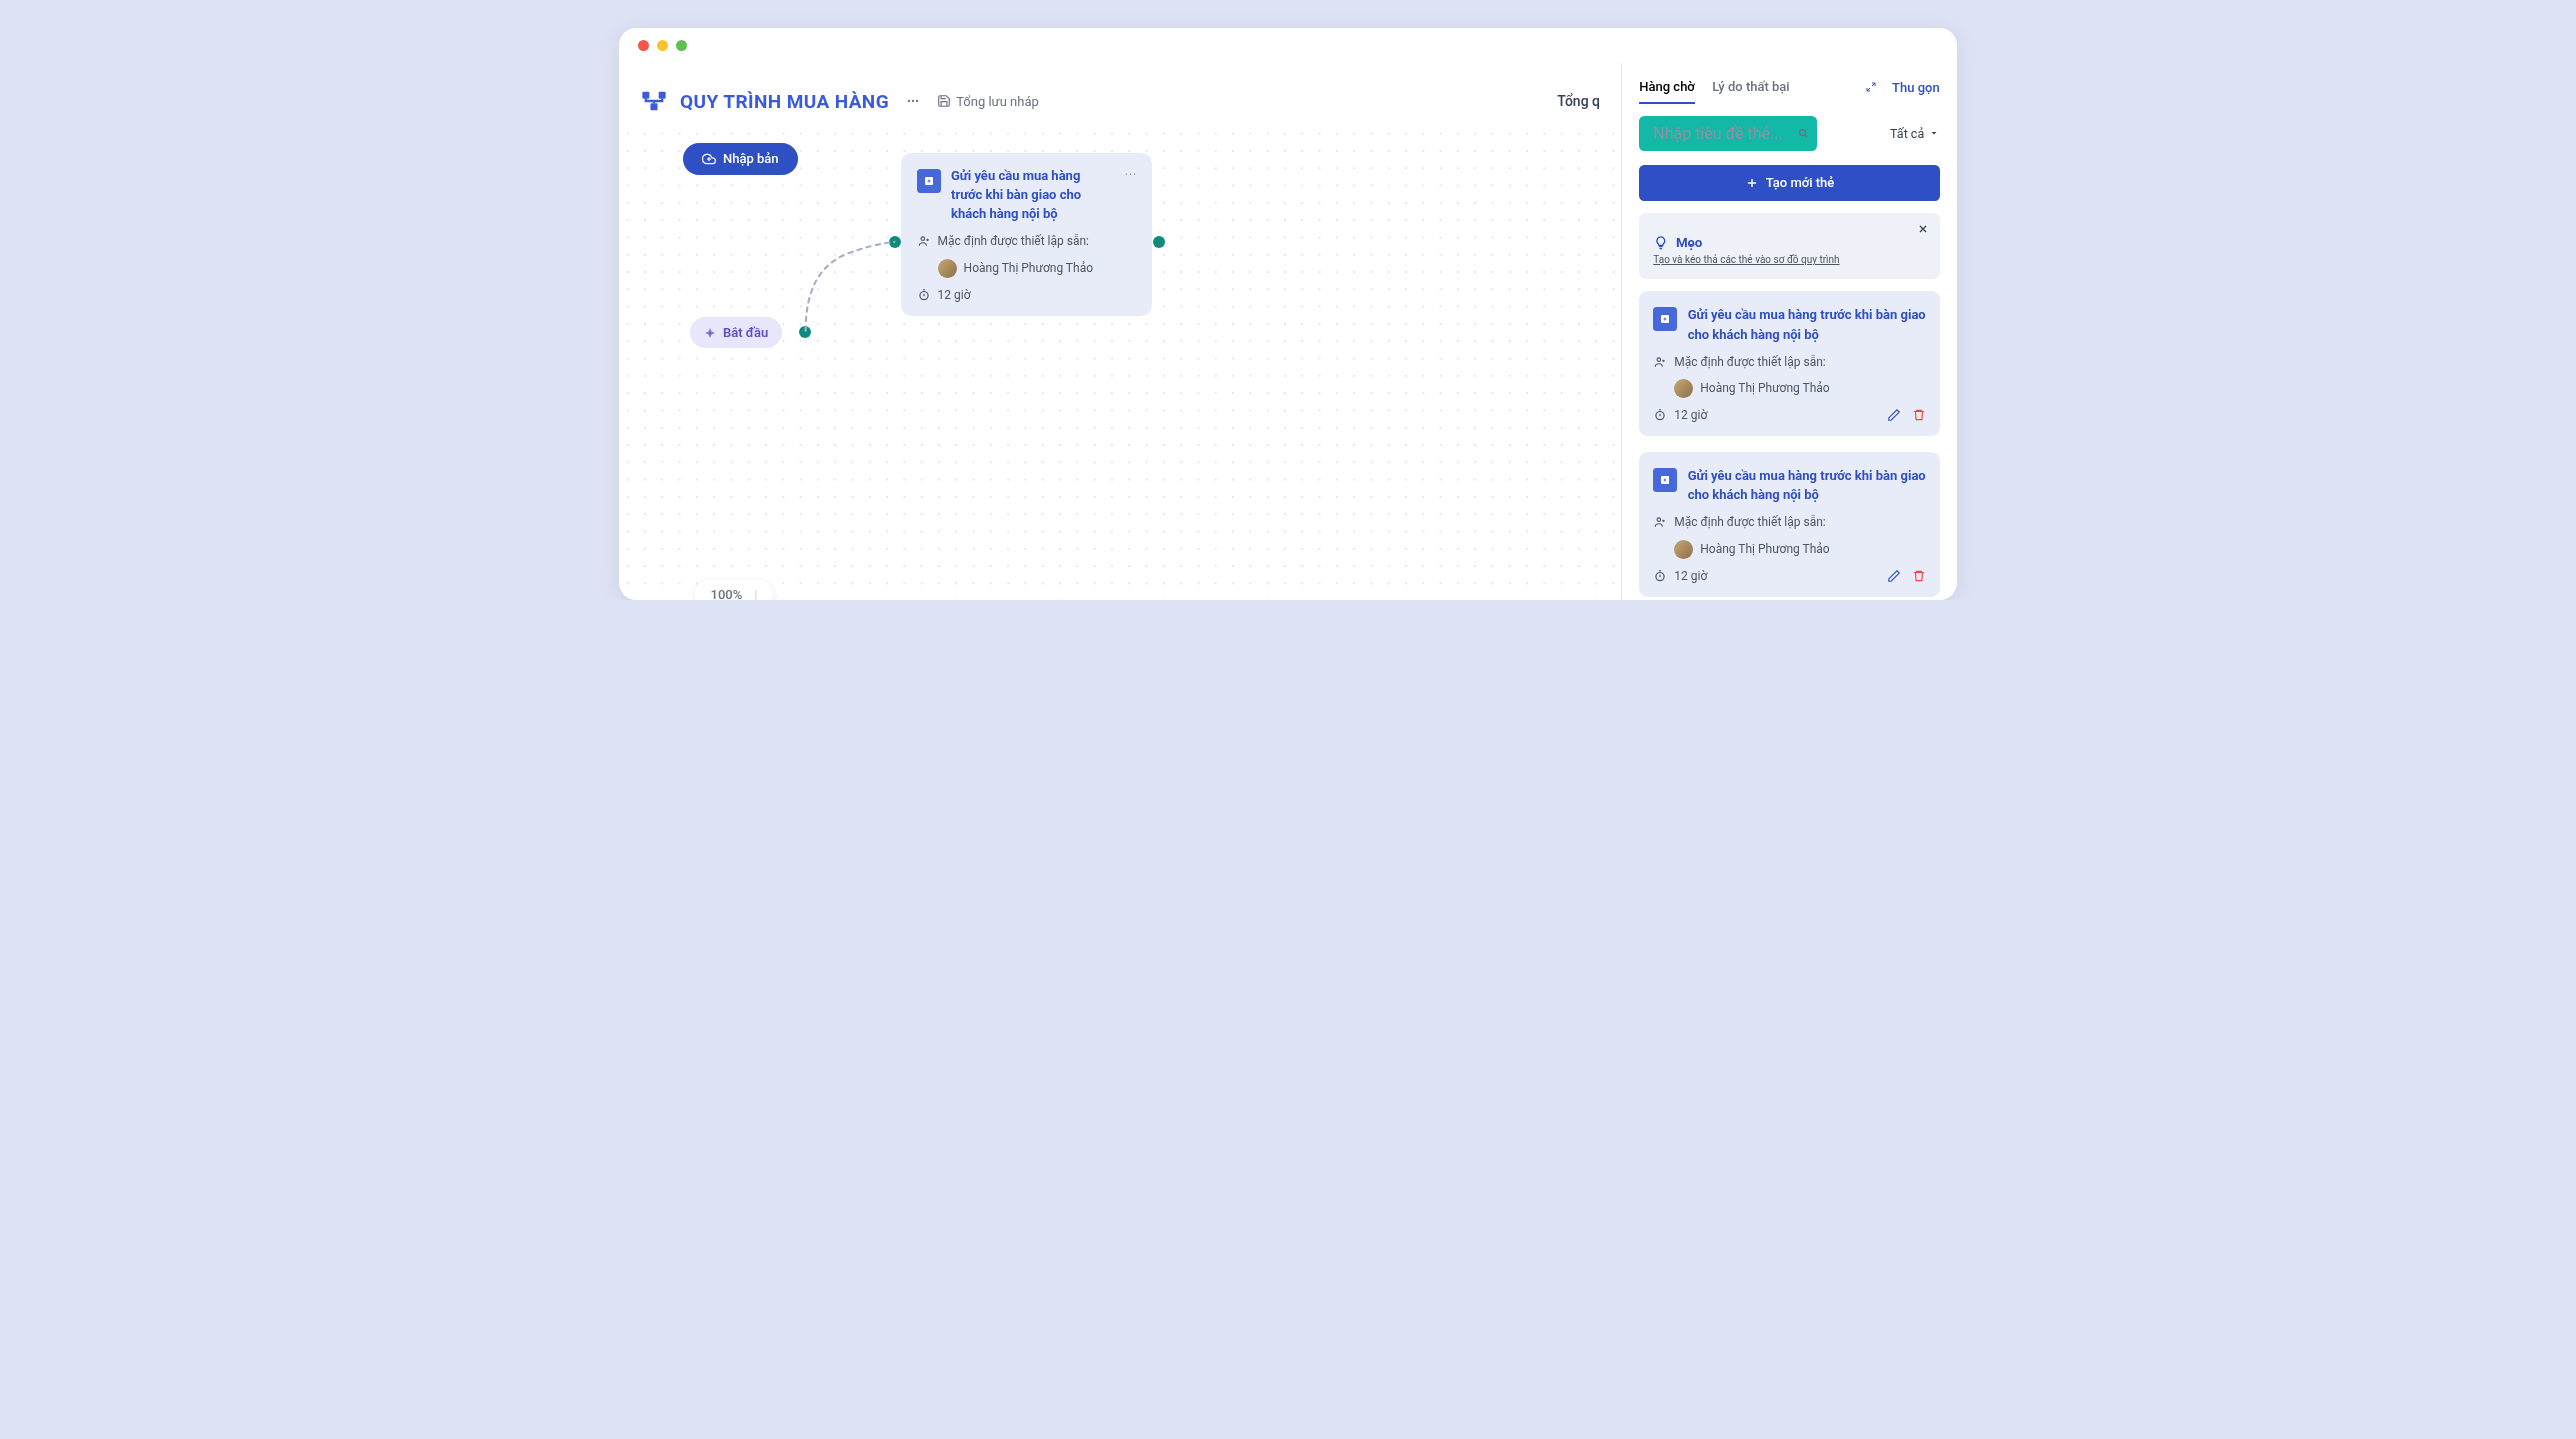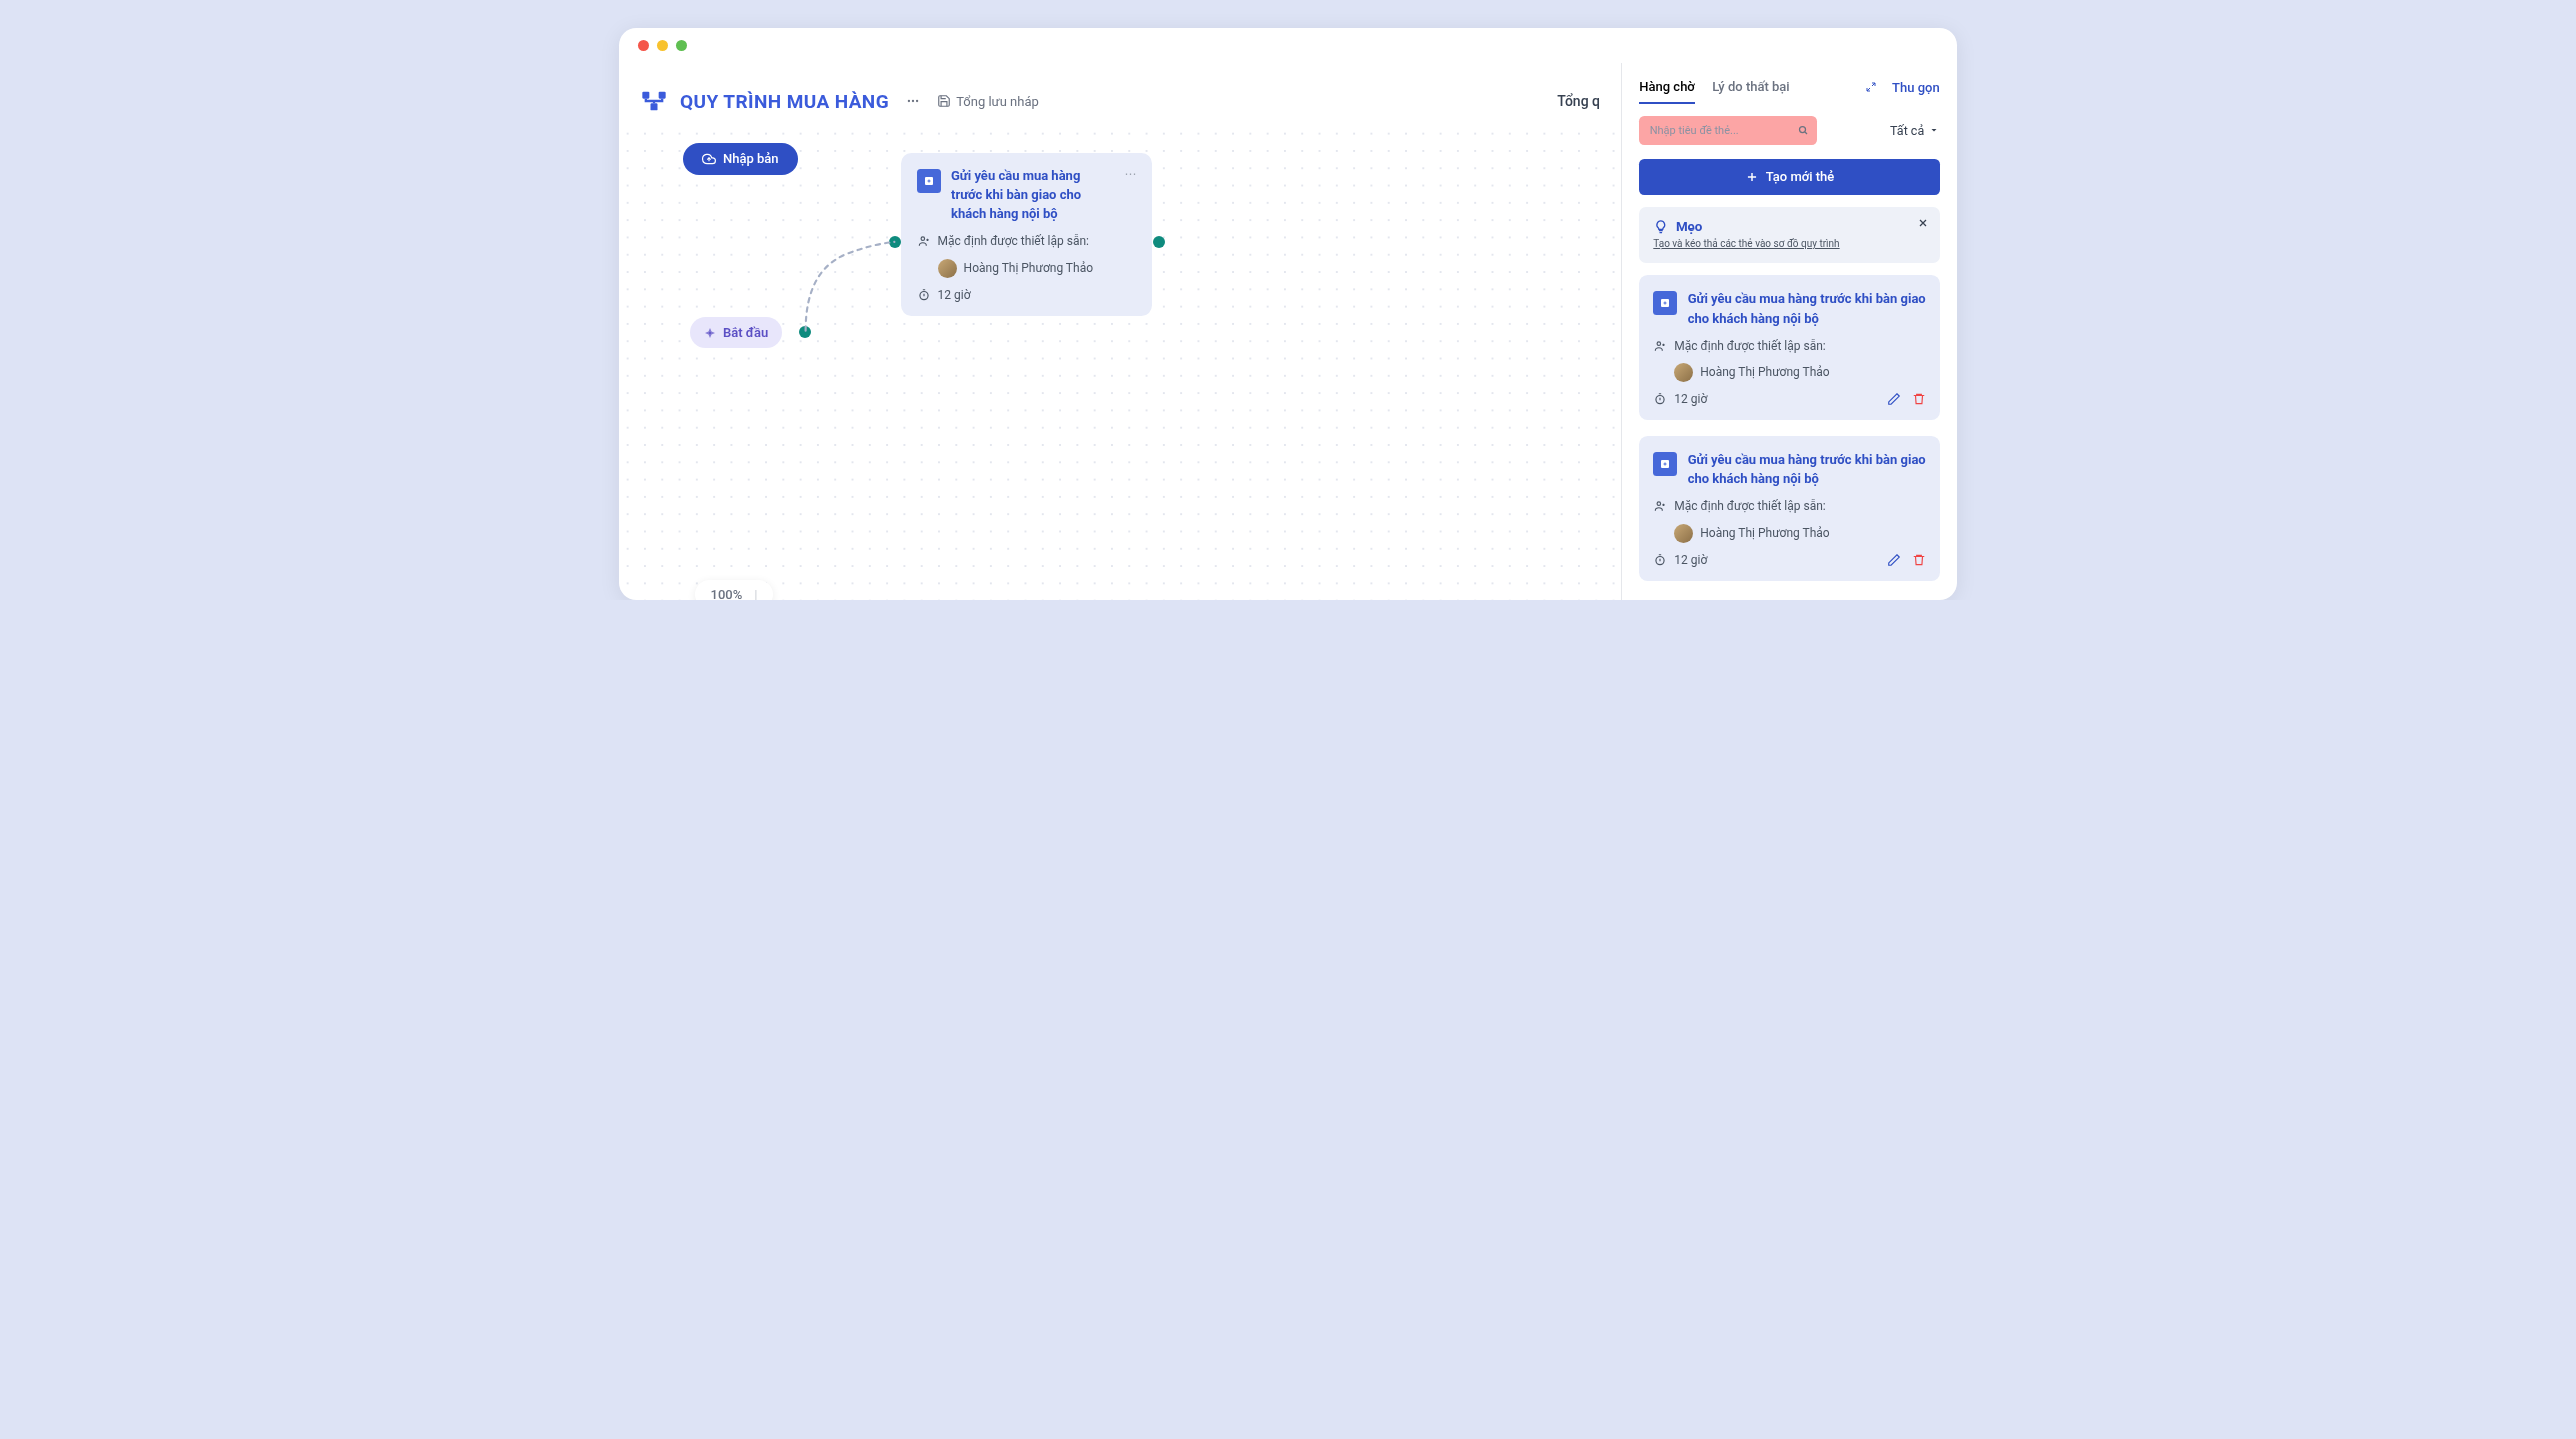--- a/index.html
+++ b/index.html
@@ -37,28 +37,28 @@
 .zoom { position: absolute; bottom: -8.6px; left: 76px; background: #fff; border-radius: 864px; padding: 7px 15.6px; display: flex; align-items: center; gap: 12px; box-shadow: 0 1.7px 8.6px rgba(0,0,0,0.08); color: #6B7280; font-size: 13px; font-weight: 500; }
 .sidebar { width: 336px; border-left: 0.9px solid #E5E7EB; display: flex; flex-direction: column; }
 .sidebar-top { padding: 15.6px 17.3px 0 17.3px; }
 .tabs-row { display: flex; align-items: center; justify-content: space-between; }
 .tabs { display: flex; gap: 17.3px; }
 .tab { background: none; border: none; font-size: 13px; font-weight: 500; color: #6B7280; padding: 0 0 8.6px 0; cursor: pointer; border-bottom: 2.2px solid transparent; }
 .tab.active { color: #000000; border-bottom-color: #2F4FC4; }
 .collapse-btn { background: none; border: none; color: #2F4FC4; font-size: 13px; font-weight: 500; display: flex; align-items: center; gap: 15px; cursor: pointer; padding-bottom: 8.6px; }
 .search-row { margin-top: 12px; display: flex; align-items: center; gap: 12px; }
 .search-wrap { flex: 0 0 auto; position: relative; }
-.search-input { width: 178px; background: #fca5a5; border: none; border-radius: 5.2px; padding: 7.8px 31px 7.8px 10.4px; font-size: 11px; color: #374151; outline: none; }
+.search-input { width: 178px; background: #14b8a6; border: none; border-radius: 5.2px; padding: 7.8px 31px 7.8px 10.4px; font-size: 16px; color: #374151; outline: none; text-align: center; }
 .search-input::placeholder { color: #8B92A3; }
 .search-icon-pos { position: absolute; right: 8.6px; top: 50%; transform: translateY(-50%); color: #6B7280; }
 .filter-spacer { flex: 1; }
 .filter-btn { background: none; border: none; font-size: 12.5px; font-weight: 400; color: #374151; display: flex; align-items: center; gap: 3.5px; cursor: pointer; }
 .create-btn { margin-top: 14px; width: 100%; background: #2F4FC4; color: #fff; border: none; border-radius: 5.2px; padding: 10.4px; font-size: 13px; font-weight: 500; display: flex; align-items: center; justify-content: center; gap: 7px; cursor: pointer; }
 .tip-box { margin: 12px 17.3px; background: #EEF1F8; border-radius: 7px; padding: 12px 14px; position: relative; }
-.tip-head { display: flex; align-items: center; gap: 7px; color: #2F4FC4; font-weight: 700; font-size: 13.4px; }
+.tip-head { display: flex; align-items: center; gap: 7px; color: #2F4FC4; font-weight: 700; font-size: 13.4px; margin-top: 10px; }
 .tip-close { position: absolute; top: 8.6px; right: 10.4px; background: none; border: none; font-size: 15.6px; color: #374151; cursor: pointer; }
 .tip-body { margin-top: 3px; color: #4B5563; font-size: 10px; line-height: 1.4; text-decoration: underline; }
 .queue { padding: 0 17.3px; display: flex; flex-direction: column; gap: 15.6px; overflow-y: auto; }
 .queue-card { background: #E8ECF9; border-radius: 8.6px; padding: 14px; }
 .q-head { display: flex; gap: 10.4px; align-items: flex-start; }
 .q-title { color: #2F4FC4; font-weight: 700; font-size: 13px; line-height: 1.5; flex: 1; }
 .q-row { margin-top: 10.4px; display: flex; align-items: center; gap: 7px; color: #4B5563; font-size: 12px; }
 .q-row.indent { padding-left: 21px; }
 .q-foot { margin-top: 10.4px; display: flex; align-items: center; }
 .q-actions { margin-left: auto; display: flex; gap: 10.4px; align-items: center; }

